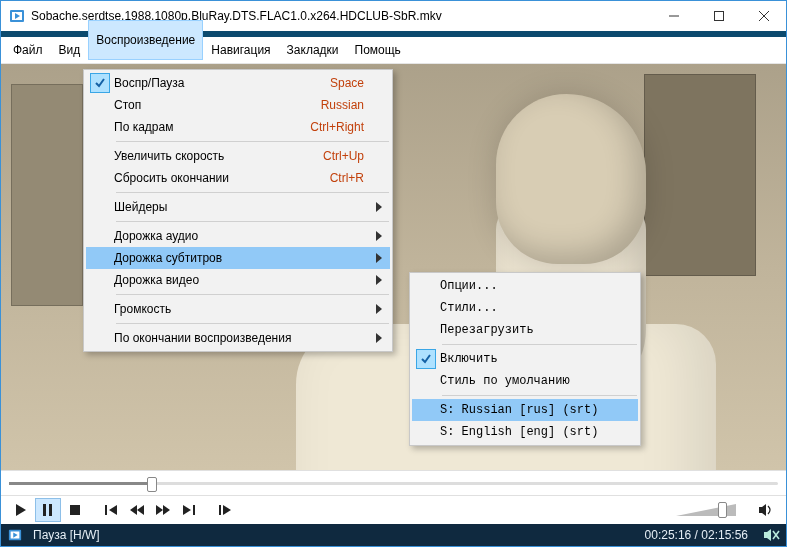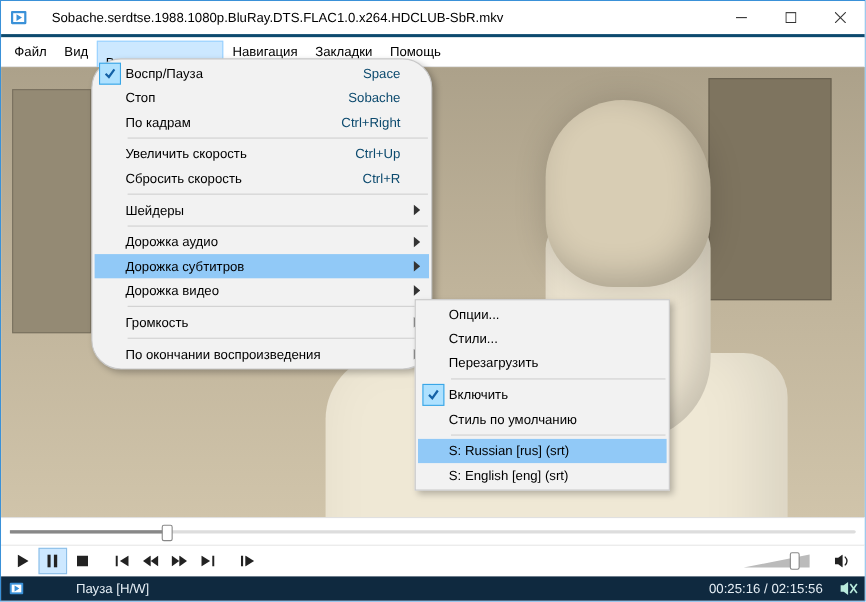--- a/index.html
+++ b/index.html
@@ -18,22 +18,21 @@
     box-sizing: border-box;
     display: flex; flex-direction: column;
     background: #fff;
     position: relative;
   }
   
   .titlebar {
     height: 30px;
     display: flex; align-items: center;
     background: #fff;
-    border-bottom: 3px solid #0c4a6e;
-    gap: 16px;
+    border-bottom: 6px solid #0c4a6e;
   }
   .titlebar .app-icon {
     width: 16px; height: 16px;
     margin: 0 6px 0 8px;
     display: flex; align-items: center; justify-content: center;
   }
   .titlebar .title {
     flex: 1;
     color: #000;
     white-space: nowrap; overflow: hidden; text-overflow: ellipsis;
@@ -41,21 +40,21 @@
   .win-btns { display: flex; height: 100%; }
   .win-btn {
     width: 45px; height: 100%;
     display: flex; align-items: center; justify-content: center;
     color: #333;
   }
   
   .menubar {
     height: 20px;
     padding: 3px 4px 3px 4px;
-    display: flex; align-items: flex-start;
+    display: flex; align-items: flex-end;
     background: #fff;
     border-bottom: 1px solid #e5e5e5;
   }
   .menubar .item {
     padding: 3px 8px;
     cursor: default;
   }
   .menubar .item.active {
     background: #cce8ff;
     border: 1px solid #99d1ff;
@@ -112,21 +111,21 @@
     padding: 0 20px 0 0;
     position: relative;
     white-space: nowrap;
   }
   .dropdown .gutter {
     width: 28px; height: 100%;
     display: flex; align-items: center; justify-content: center;
     flex-shrink: 0;
   }
   .dropdown .lbl { flex: 1; padding-right: 30px; }
-  .dropdown .accel { color: #0c4a6e; padding-right: 6px; }
+  .dropdown .accel { color: #c2410c; padding-right: 6px; }
   .dropdown .arrow {
     position: absolute; right: 8px; top: 50%; transform: translateY(-50%);
     color: #333;
   }
   .dropdown .sep {
     height: 1px; background: #d0d0d0;
     margin: 3px 1px 3px 30px;
   }
   .dropdown .row.highlight {
     background: #91c9f7;
@@ -137,22 +136,22 @@
     border: 1px solid #3aa6e6;
     display: flex; align-items: center; justify-content: center;
     color: #1461a6;
     font-weight: bold;
   }
   .dot {
     width: 6px; height: 6px; border-radius: 50%; background: #222;
   }
 
   
-  #menu1 { left: 82px; top: 52px; width: 304px; border-radius: 27px; }
-  #menu2 { left: 376px; top: 271px; width: 226px; }
+  #menu1 { left: 82px; top: 68px; width: 304px; }
+  #menu2 { left: 408px; top: 271px; width: 226px; font-family: Liberation Mono, monospace; }
 
   
   .seekbar {
     height: 24px;
     display: flex; align-items: center;
     padding: 0 8px;
     border-top: 1px solid #e0e0e0;
     background: #fff;
     position: relative;
   }
@@ -222,21 +221,21 @@
     background: #0f293f;
     color: #e5eef5;
     display: flex; align-items: center;
     padding: 0 6px;
     gap: 10px;
   }
   .statusbar .sicon {
     width: 16px; height: 16px;
     display: flex; align-items: center; justify-content: center;
   }
-  .statusbar .stext { flex: 1; margin-left: 36px; }
+  .statusbar .stext { flex: 1; }
   .statusbar .stime { margin-right: 6px; }
   .statusbar .smute { color: #cfe; opacity: .9;}
   
   svg { display: block; }
 </style>
 </head>
 <body>
 
 <div class="window">
 
@@ -386,36 +385,36 @@
               <polyline points="2,6 5,9 10,2" fill="none" stroke="#1461a6" stroke-width="2"></polyline>
             </svg>
           </div>
         </div>
         <div class="lbl">Воспр/Пауза</div>
         <div class="accel">Space</div>
       </div>
       <div class="row">
         <div class="gutter"></div>
         <div class="lbl">Стоп</div>
-        <div class="accel">Sobache</div>
+        <div class="accel">Russian</div>
       </div>
       <div class="row">
         <div class="gutter"></div>
         <div class="lbl">По кадрам</div>
         <div class="accel">Ctrl+Right</div>
       </div>
       <div class="sep"></div>
       <div class="row">
         <div class="gutter"></div>
         <div class="lbl">Увеличить скорость</div>
         <div class="accel">Ctrl+Up</div>
       </div>
       <div class="row">
         <div class="gutter"></div>
-        <div class="lbl">Сбросить скорость</div>
+        <div class="lbl">Сбросить окончании</div>
         <div class="accel">Ctrl+R</div>
       </div>
       <div class="sep"></div>
       <div class="row">
         <div class="gutter"></div>
         <div class="lbl">Шейдеры</div>
         <div class="arrow">
           <svg width="6" height="10">
             <polygon points="0,0 6,5 0,10" fill="#333"></polygon>
           </svg>

